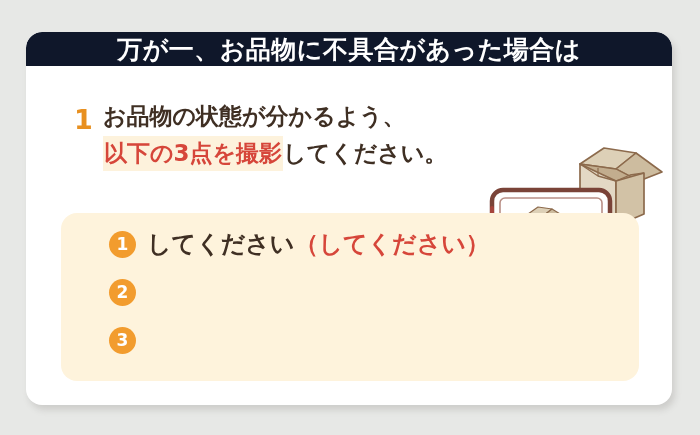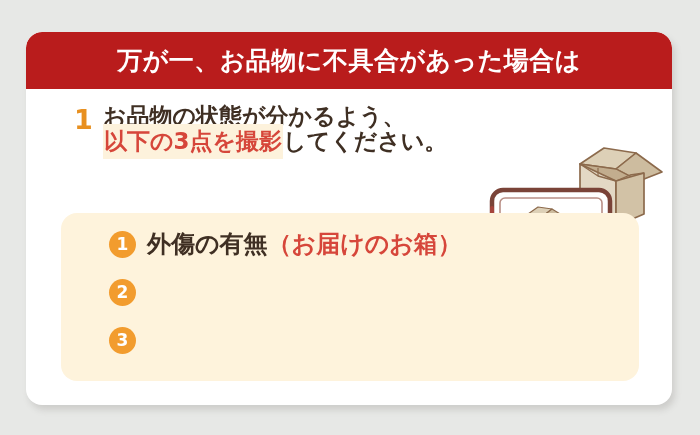--- a/index.html
+++ b/index.html
@@ -20,22 +20,22 @@
     background:#ffffff;
     border-radius:16px;
     box-shadow:3px 5px 6px rgba(120,115,110,.22);
     overflow:hidden;
   }
 
   
   .header-bar{
     position:absolute;
     left:0;top:0;
-    width:100%;height:57px;
-    background:#b91c1c;
+    width:100%;height:34px;
+    background:#0f172a;
     border-top-left-radius:16px;
     border-top-right-radius:16px;
     display:flex;align-items:center;justify-content:center;
   }
   .header-title{
     color:#ffffff;
     font-size:25px;
     font-weight:bold;
     letter-spacing:.5px;
     line-height:1;
@@ -59,21 +59,21 @@
   .step-lines{
     position:absolute;
     left:77px;top:27px;
   }
   .step-line{
     font-size:23px;
     font-weight:bold;
     color:#3f2f23;
     line-height:1;
     white-space:nowrap;
-    margin-bottom:2px;
+    margin-bottom:14px;
   }
   .step-line:last-child{margin-bottom:16px;}
   .hl{
     color:#d6463a;
     background:#fdf2dc;
     padding:4px 1px 5px 1px;
     box-decoration-break:clone;
     -webkit-box-decoration-break:clone;
   }
 
@@ -210,21 +210,21 @@
 
         </svg>
       </div>
 
     </div>
 
     <div class="list-box">
 
       <div class="list-item i0">
         <span class="badge">1</span>
-        <span class="item-text"><span>外傷の有無</span><span class="red">（お届けのお箱）</span></span>
+        <span class="item-text"><span>してください</span><span class="red">（してください）</span></span>
       </div>
 
       <div class="list-item i1">
         <span class="badge">2</span>
       </div>
 
       <div class="list-item i2">
         <span class="badge">3</span>
       </div>
 

